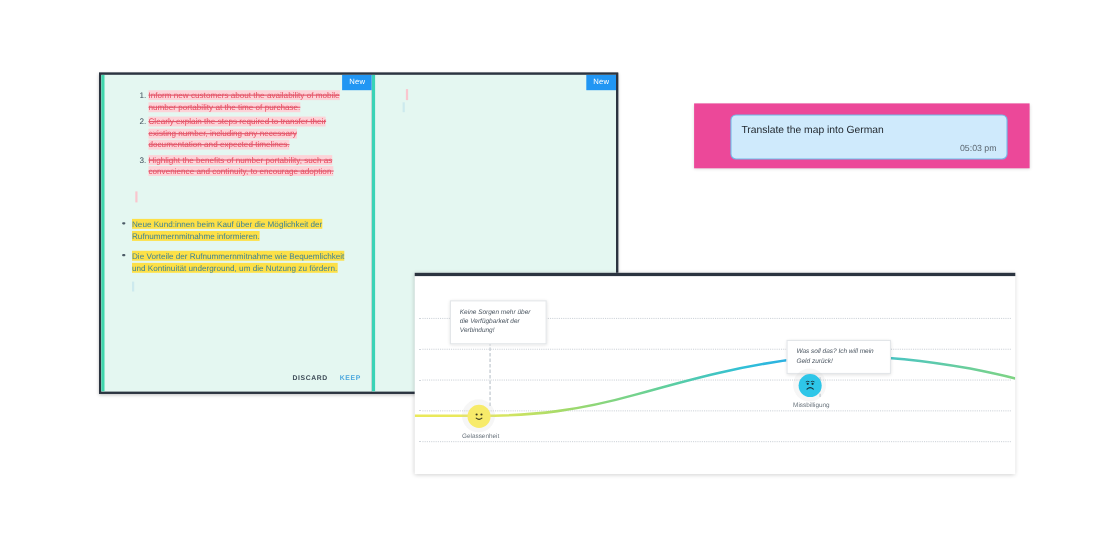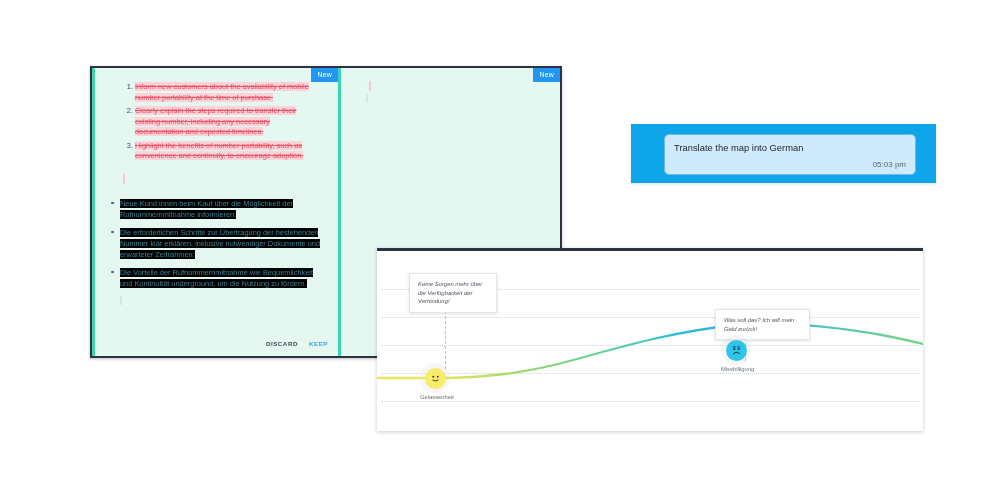--- a/index.html
+++ b/index.html
@@ -136,21 +136,21 @@
     content: "";
     position: absolute;
     left: -9px;
     top: 4px;
     width: 2.5px;
     height: 2.5px;
     border-radius: 50%;
     background: #4b5a66;
   }
   ul.ins-bullets > li .txt {
-    background: #000000;
+    background: #fde047;
     display: inline;
     box-decoration-break: clone;
     -webkit-box-decoration-break: clone;
   }
   .ins-caret {
     display: block;
     width: 2px;
     height: 9px;
     background: #cdeaee;
     margin-left: 15px;
@@ -177,24 +177,24 @@
     letter-spacing: 0.55px;
     color: #49a6dd;
     font-weight: bold;
     cursor: pointer;
   }
 
   
   .chat-card {
     position: absolute;
     left: 631px;
-    top: 124px;
+    top: 94px;
     width: 305px;
     height: 59px;
-    background: #0ea5e9;
+    background: #ec4899;
     box-shadow: 0 1px 3px rgba(0,0,0,0.14);
   }
   .chat-bubble {
     position: absolute;
     left: 33px;
     top: 10px;
     width: 252px;
     height: 41px;
     background: #cfeafc;
     border: 1px solid #6fb8e8;
@@ -315,21 +315,20 @@
     <div class="pane-body">
       <ol class="del-list">
         <li><span class="txt">Inform new customers about the availability of mobile number portability at the time of purchase.</span></li>
         <li><span class="txt">Clearly explain the steps required to transfer their existing number, including any necessary documentation and expected timelines.</span></li>
         <li><span class="txt">Highlight the benefits of number portability, such as convenience and continuity, to encourage adoption.</span></li>
       </ol>
       <span class="del-caret"></span>
 
       <ul class="ins-bullets">
         <li><span class="txt">Neue Kund:innen beim Kauf über die Möglichkeit der Rufnummernmitnahme informieren.</span></li>
-        <li><span class="txt">Die erforderlichen Schritte zur Übertragung der bestehenden Nummer klar erklären, inklusive notwendiger Dokumente und erwarteter Zeitrahmen.</span></li>
         <li><span class="txt">Die Vorteile der Rufnummernmitnahme wie Bequemlichkeit und Kontinuität underground, um die Nutzung zu fördern.</span></li>
       </ul>
       <span class="ins-caret"></span>
     </div>
 
     <div class="pane-actions">
       <span class="act-discard">DISCARD</span>
       <span class="act-keep">KEEP</span>
     </div>
   </div>

